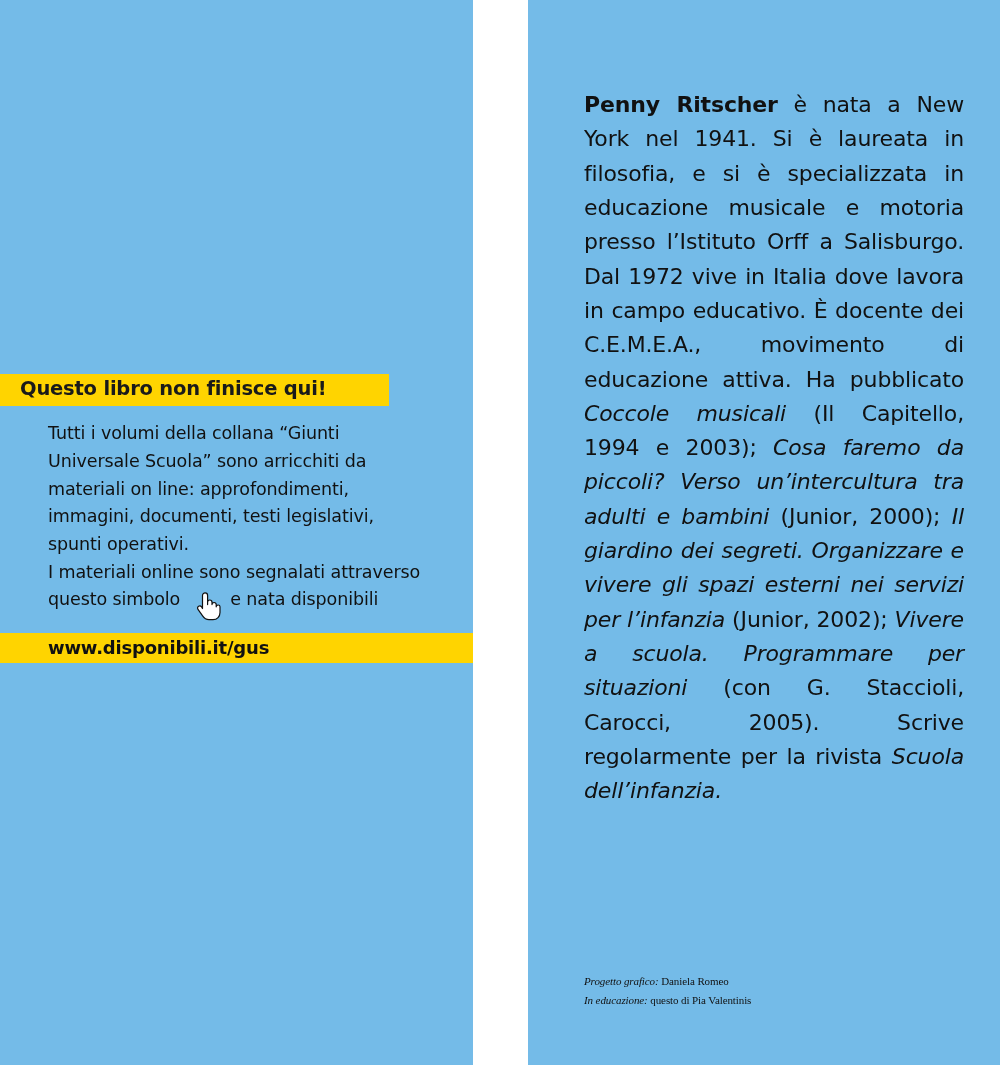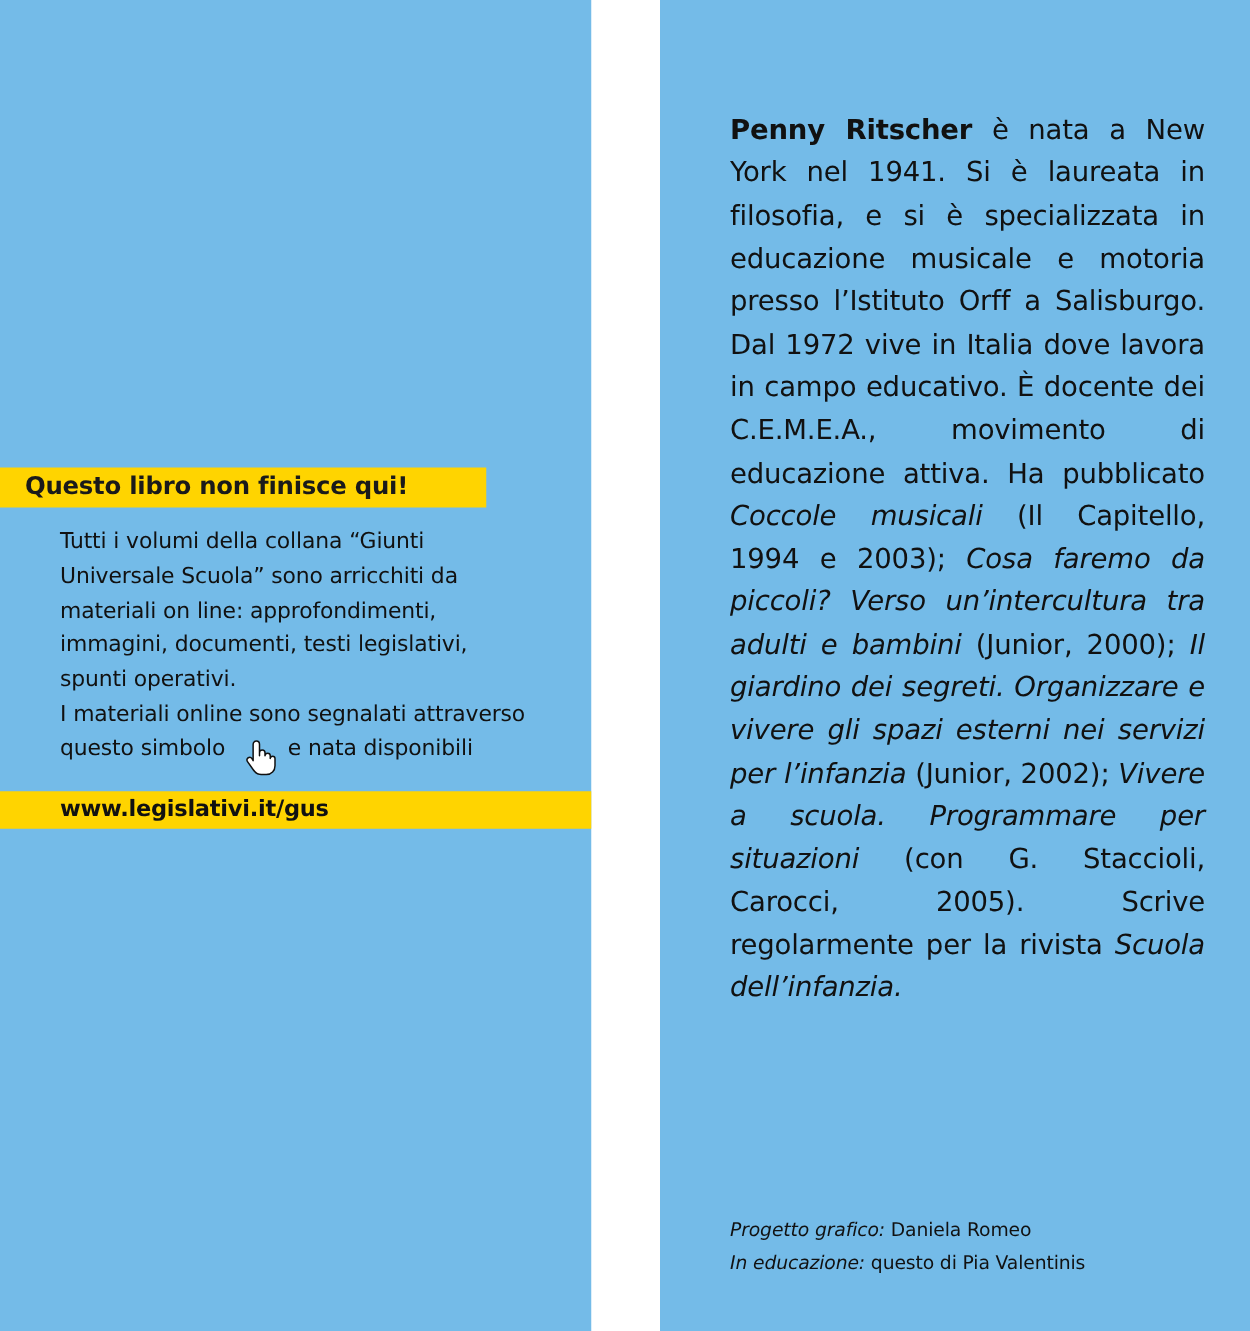--- a/index.html
+++ b/index.html
@@ -124,24 +124,25 @@
   .bio i {
     font-style: italic;
   }
 
   
   .credits {
     position: absolute;
     left: 56px;
     top: 972px;
     width: 390px;
-    font-size: 15px;
+    font-size: 11px;
     color: #111111;
     line-height: 1.72;
     letter-spacing: -0.1px;
+    font-family: Liberation Serif, serif;
   }
   .credits i { font-style: italic; }
   .credits div { white-space: nowrap; }
 </style>
 </head>
 <body>
 
 <div class="page">
 
   <div class="left-panel">
@@ -167,21 +168,21 @@
                          C30.0 25.5 27.2 28.6 23.0 28.6 L19.0 28.6 C16.0 28.6 14.2 27.2 12.6 24.8
                          L8.0 18.3 C7.2 17.2 7.5 15.9 8.6 15.2 C9.6 14.6 10.9 14.9 11.6 15.9 Z"></path>
               </g>
             </svg>
           </span>
           <span>e nata disponibili</span>
         </p>
       </div>
 
       <div class="promo-url-bar">
-        <span class="promo-url">www.legislativi.it/gus</span>
+        <span class="promo-url">www.disponibili.it/gus</span>
       </div>
 
     </div>
   </div>
 
   <div class="right-panel">
 
     <div class="bio">
       <span class="name">Penny Ritscher</span><span><span> è nata a New York nel 1941. Si è laureata in filosofia, e si è specializzata in educazione musicale e motoria presso l’Istituto Orff a Salisburgo. Dal 1972 vive in Italia dove lavora in campo educativo. È docente dei C.E.M.E.A., movimento di educazione attiva. Ha pubblicato </span><i>Coccole musicali</i><span> (Il Capitello, 1994 e 2003); </span><i>Cosa faremo da piccoli? Verso un’intercultura tra adulti e bambini</i><span> (Junior, 2000); </span><i>Il giardino dei segreti. Organizzare e vivere gli spazi esterni nei servizi per l’infanzia</i><span> (Junior, 2002); </span><i>Vivere a scuola. Programmare per situazioni</i><span> (con G. Staccioli, Carocci, 2005). Scrive regolarmente per la rivista </span><i>Scuola dell’infanzia.</i></span>
     </div>

